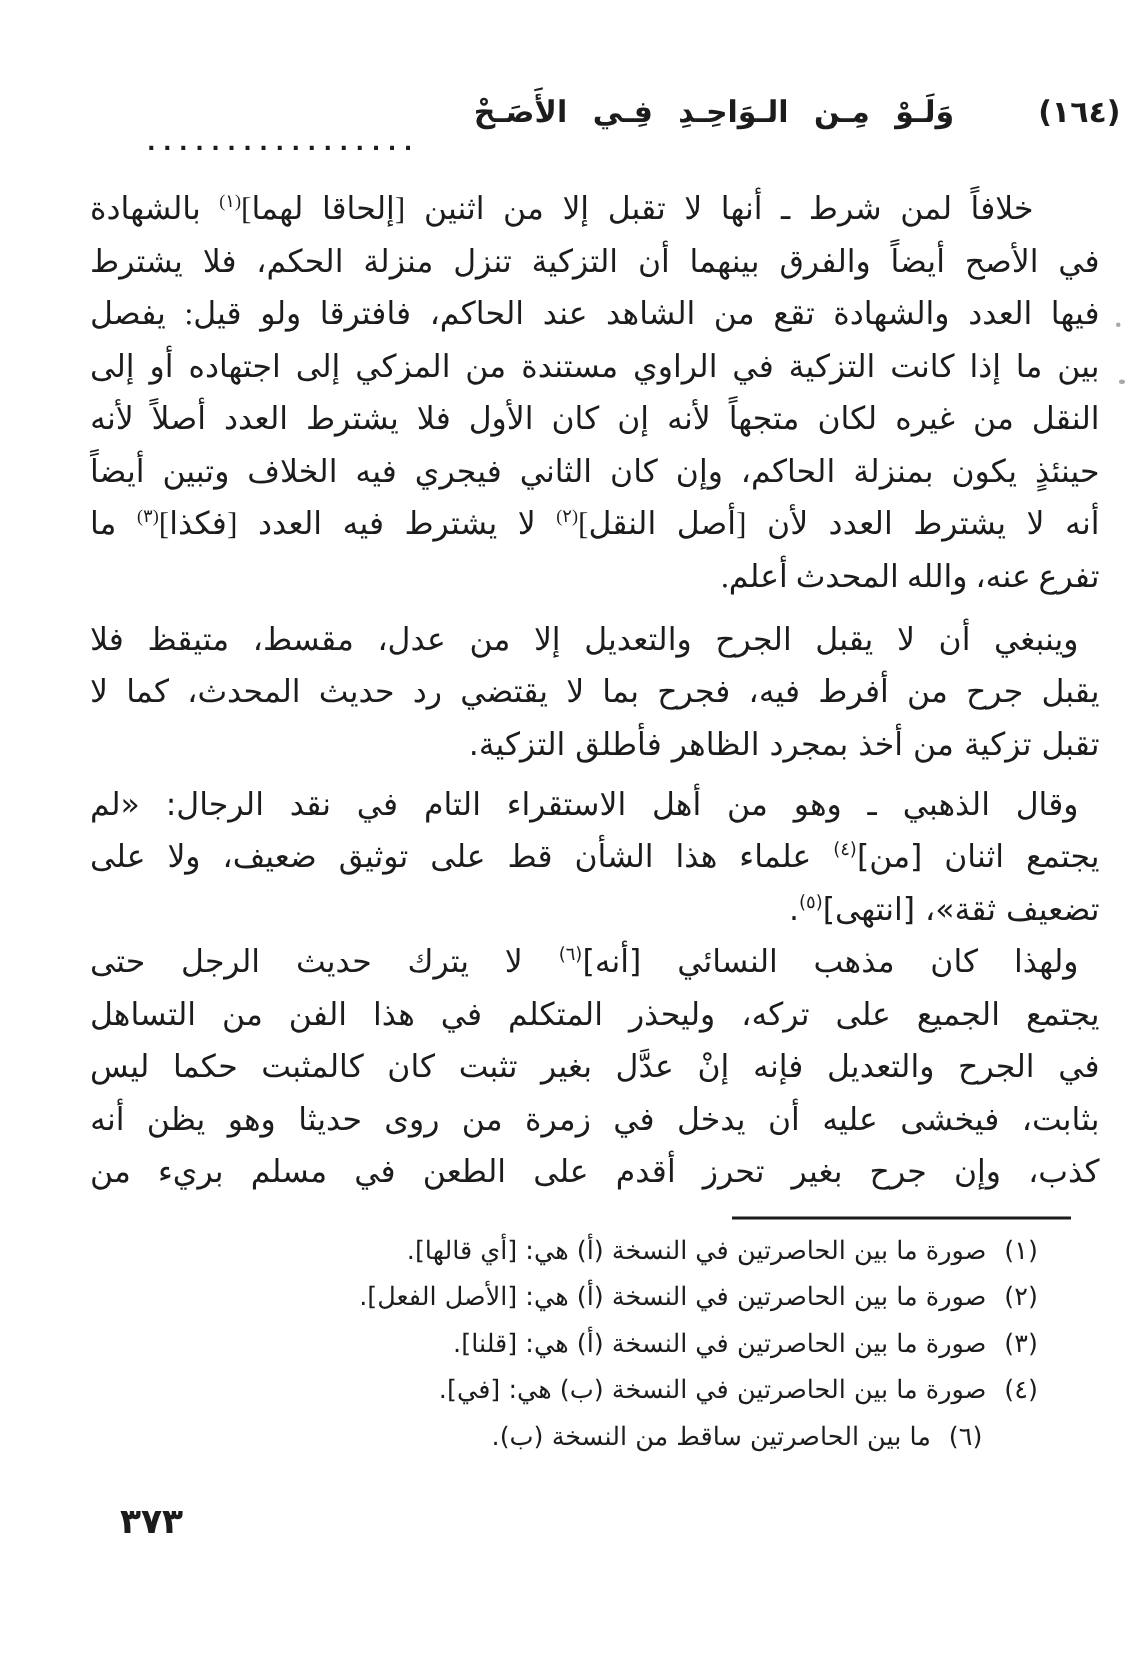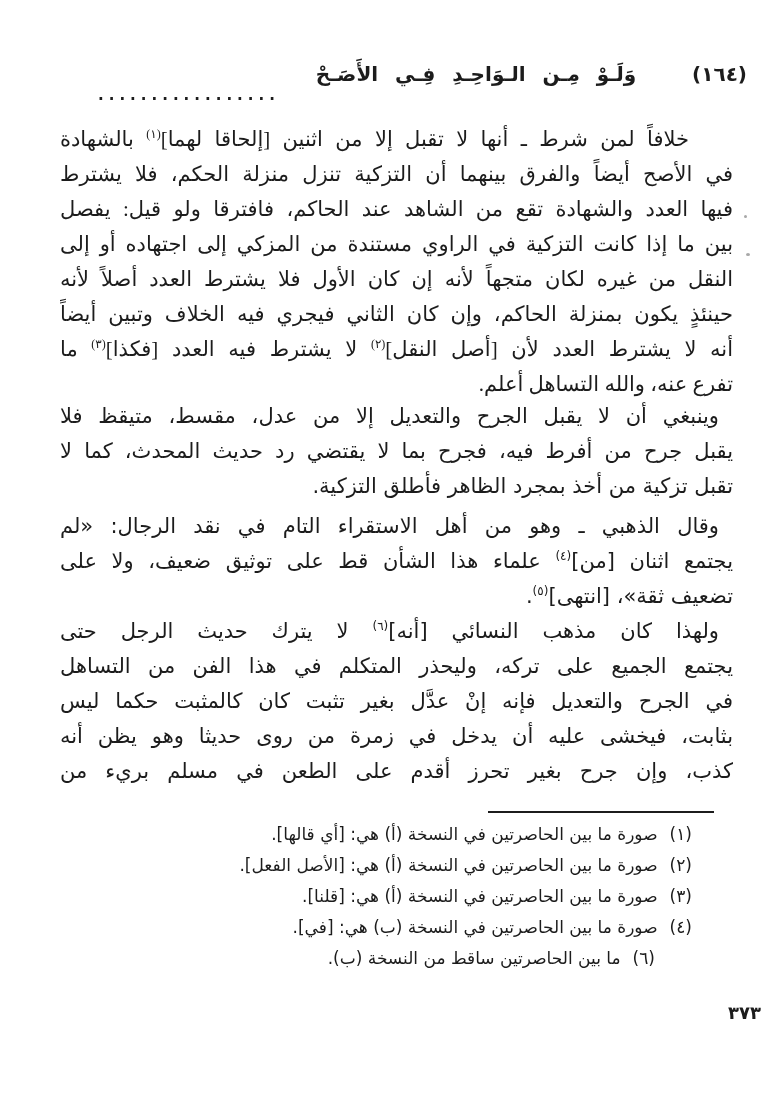--- a/index.html
+++ b/index.html
@@ -18,36 +18,36 @@
   .hdots{font-size:15px;font-weight:bold;letter-spacing:5px;white-space:nowrap;align-self:flex-end;}
   
   .para{
     position:absolute;left:60px;right:28px;direction:rtl;
     font-size:21px;line-height:35px;text-align:justify;
   }
   .p0{top:122px;font-family:Liberation Serif, serif;} .p1{top:399px;} .p2{top:509px;} .p3{top:614px;}
   .tline{text-align:justify;}
   .tline.j{text-align-last:justify;}
   .tline.nj{text-align:right;text-align-last:right;}
-  .tline.ind1{text-indent:14px;}
+  .tline.ind1{text-indent:14px;margin-top:10px;}
   .tline.ind2{text-indent:44px;}
   sup{font-size:12px;line-height:0;letter-spacing:0;}
   
   .fnsep{position:absolute;top:811px;left:488px;width:226px;height:2px;background:#1c1c1c;}
   .footnotes{
     position:absolute;top:819px;left:60px;right:69px;direction:rtl;
     font-size:17px;line-height:31px;
   }
   .fnrow{text-align:right;white-space:nowrap;}
   .fnrow.fnind{padding-right:37px;}
   .fnum{margin-left:12px;}
   
   .pagenum{
-    position:absolute;top:1002px;left:80px;right:0;text-align:right;
-    font-size:18px;font-weight:bold;letter-spacing:2px;
+    position:absolute;top:1002px;left:80px;right:0;text-align:left;
+    font-size:23px;font-weight:bold;letter-spacing:2px;
   }
   
   .speck{position:absolute;border-radius:50%;background:#a8a8a8;}
   .speck.s1{left:744px;top:215px;width:3px;height:3px;}
   .speck.s2{left:746px;top:253px;width:4px;height:3px;}
 </style>
 </head>
 <body>
 
 <div class="page" dir="rtl">
@@ -61,21 +61,21 @@
 
   <div id="main-text">
       <div class="para p0">
         <div class="tline j ind2">خلافاً لمن شرط ـ أنها لا تقبل إلا من اثنين [إلحاقا لهما]<sup>(١)</sup> بالشهادة</div>
         <div class="tline j">في الأصح أيضاً والفرق بينهما أن التزكية تنزل منزلة الحكم، فلا يشترط</div>
         <div class="tline j">فيها العدد والشهادة تقع من الشاهد عند الحاكم، فافترقا ولو قيل: يفصل</div>
         <div class="tline j">بين ما إذا كانت التزكية في الراوي مستندة من المزكي إلى اجتهاده أو إلى</div>
         <div class="tline j">النقل من غيره لكان متجهاً لأنه إن كان الأول فلا يشترط العدد أصلاً لأنه</div>
         <div class="tline j">حينئذٍ يكون بمنزلة الحاكم، وإن كان الثاني فيجري فيه الخلاف وتبين أيضاً</div>
         <div class="tline j">أنه لا يشترط العدد لأن [أصل النقل]<sup>(٢)</sup> لا يشترط فيه العدد [فكذا]<sup>(٣)</sup> ما</div>
-        <div class="tline nj">تفرع عنه، والله التساهل أعلم.</div>
+        <div class="tline nj">تفرع عنه، والله المحدث أعلم.</div>
       </div>
       <div class="para p1">
         <div class="tline j ind1">وينبغي أن لا يقبل الجرح والتعديل إلا من عدل، مقسط، متيقظ فلا</div>
         <div class="tline j">يقبل جرح من أفرط فيه، فجرح بما لا يقتضي رد حديث المحدث، كما لا</div>
         <div class="tline nj">تقبل تزكية من أخذ بمجرد الظاهر فأطلق التزكية.</div>
       </div>
       <div class="para p2">
         <div class="tline j ind1">وقال الذهبي ـ وهو من أهل الاستقراء التام في نقد الرجال: «لم</div>
         <div class="tline j">يجتمع اثنان [من]<sup>(٤)</sup> علماء هذا الشأن قط على توثيق ضعيف، ولا على</div>
         <div class="tline nj">تضعيف ثقة»، [انتهى]<sup>(٥)</sup>.</div>

